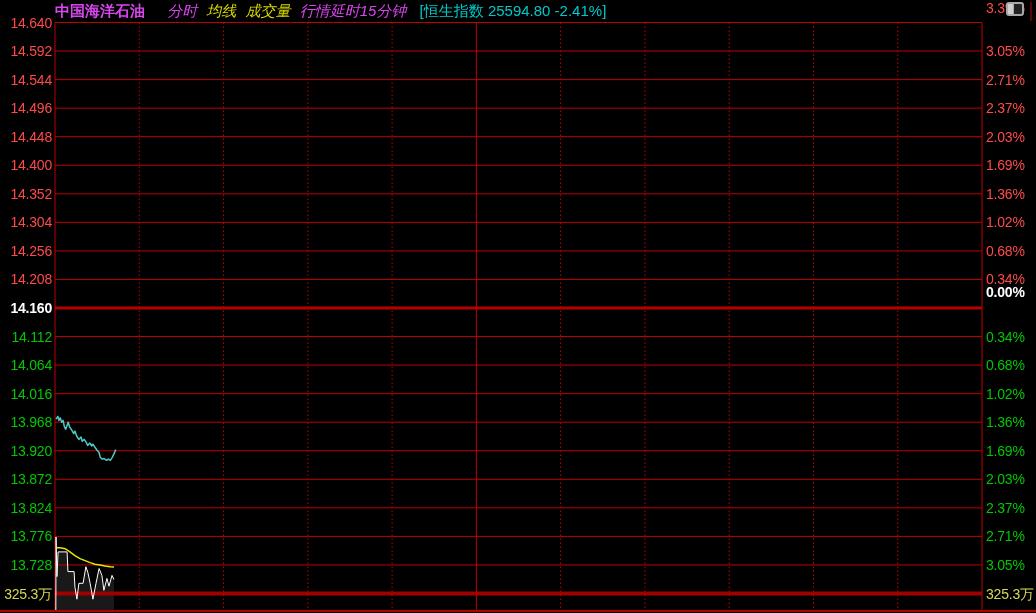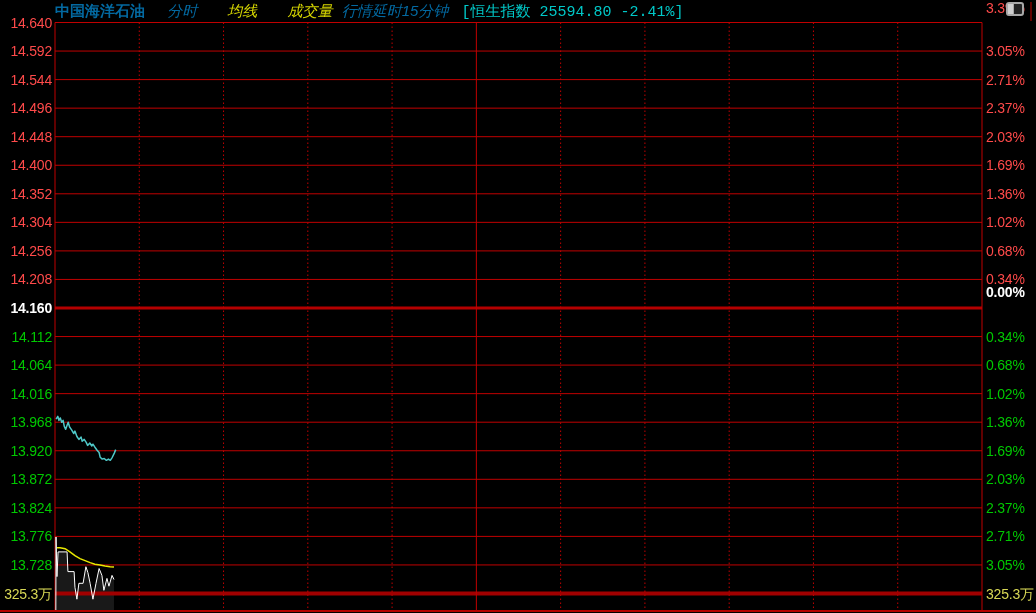--- a/index.html
+++ b/index.html
@@ -2,26 +2,26 @@
 <html><head>
 <meta charset="utf-8">
 <style>
   html,body{margin:0;padding:0;background:#000;}
   #app{position:relative;width:1036px;height:613px;background:#000;overflow:hidden;
        font-family:"Liberation Sans","DejaVu Sans",sans-serif;}
   #chart{position:absolute;left:0;top:0;}
   #titlebar{position:absolute;left:55px;top:1px;height:20px;white-space:nowrap;
             font-size:15px;line-height:20px;z-index:5;}
   #titlebar span{display:inline-block;}
-  .t-white{color:#0369a1;}
-  .t-yellow{color:#d8d800;margin-left:21px;}
+  .t-white{color:#d946ef;}
+  .t-yellow{color:#d8d800;}
   .t-cyan{color:#00c8c8;}
   .stockname{font-weight:bold;margin-right:18px;}
   .seg{margin-right:5px;cursor:pointer;font-style:italic;}
-  .ticker{margin-left:4px;font-family:Liberation Mono, monospace;}
+  .ticker{margin-left:4px;}
   .lbl{position:absolute;font-size:14px;line-height:16px;letter-spacing:-0.2px;z-index:4;}
   .lbl.l{left:-3px;width:55px;text-align:right;}
   .lbl.r{left:986px;width:50px;text-align:left;}
   .up{color:#ff4a4a;}
   .down{color:#00c800;}
   .flat{color:#ffffff;font-weight:bold;}
   .vol{color:#d8d855;}
   #panel-icon{position:absolute;left:1006px;top:2px;width:14px;height:10px;
       border:2px solid #a8a8a8;border-radius:3px;background:#222;cursor:pointer;z-index:6;}
   #panel-icon .pane{position:absolute;left:0;top:0;width:5px;height:10px;

